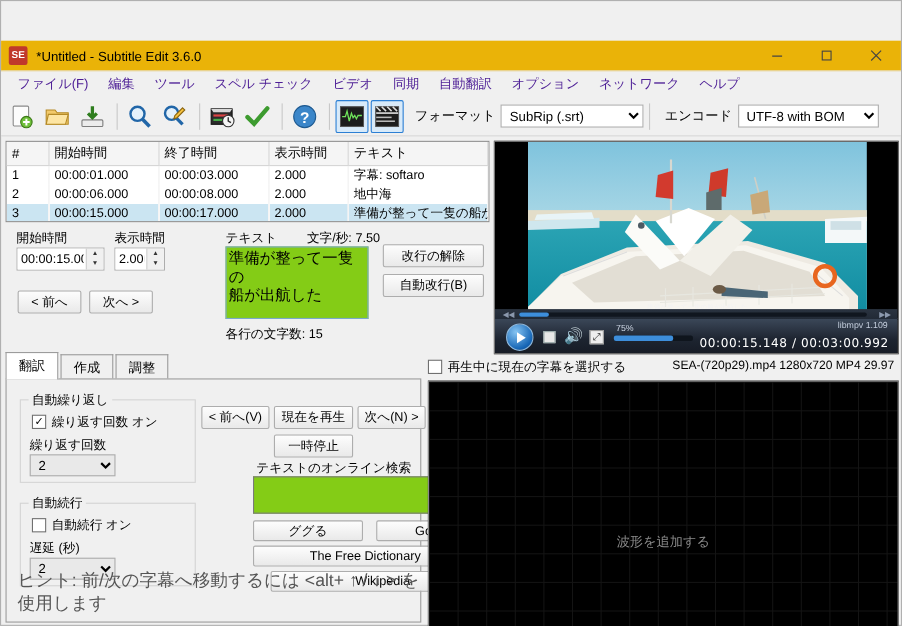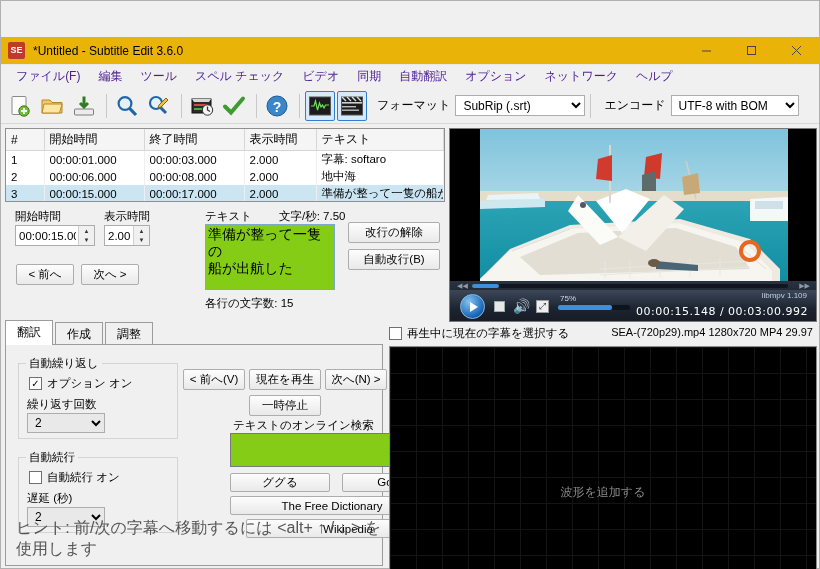--- a/index.html
+++ b/index.html
@@ -401,21 +401,21 @@
         <div class="tab active">翻訳</div>
         <div class="tab">作成</div>
         <div class="tab">調整</div>
       </div>
       <div class="tabbody">
 
         <div class="groupbox" style="left:12px;top:18px;width:160px;height:76px;">
           <div class="gb-title">自動繰り返し</div>
           <div class="chk" style="position:absolute;left:10px;top:12px;">
             <span class="box">✓</span>
-            <span>オプション オン</span>
+            <span>繰り返す回数 オン</span>
           </div>
           <div class="fld-label" style="position:absolute;left:8px;top:33px;">繰り返す回数</div>
           <select class="combo" style="position:absolute;left:8px;top:49px;width:78px;height:20px;background:#e9e9e9;">
             <option>2</option>
           </select>
         </div>
 
         <div class="groupbox" style="left:12px;top:112px;width:160px;height:76px;">
           <div class="gb-title">自動続行</div>
           <div class="chk" style="position:absolute;left:10px;top:12px;">

